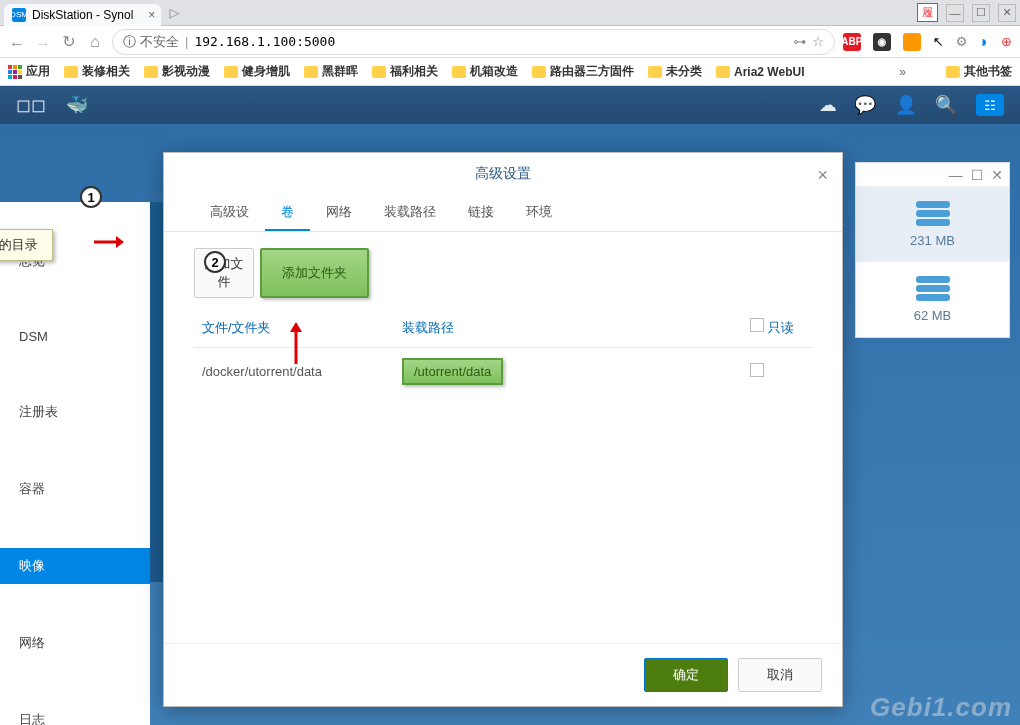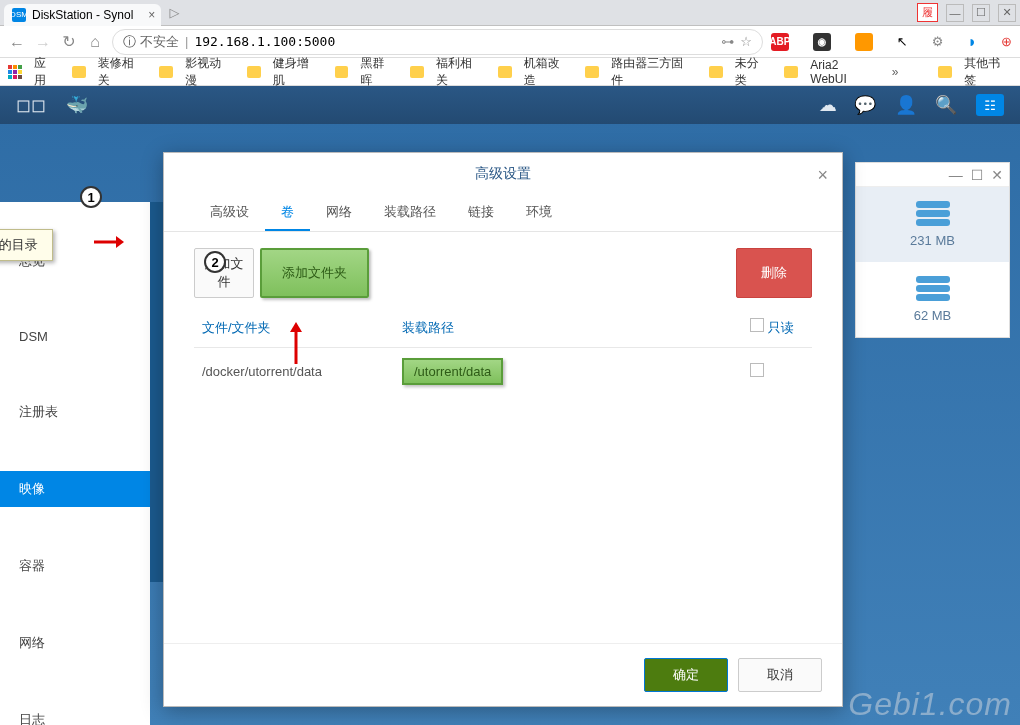--- a/index.html
+++ b/index.html
@@ -13,29 +13,29 @@
     .new-tab-icon { color: #888; margin-left: 8px; }
     .win-controls { margin-left: auto; display: flex; gap: 8px; color: #666; align-items: center; }
     .win-btn { width: 18px; height: 18px; border: 1px solid #bbb; display: flex; align-items: center; justify-content: center; font-size: 11px; }
     .red-box { background: #fff; color: #e33; border: 1px solid #e33; padding: 1px 4px; font-size: 11px; }
     
     .address-bar { background: #fff; height: 32px; display: flex; align-items: center; padding: 0 8px; gap: 8px; border-bottom: 1px solid #ddd; }
     .nav-btn { color: #888; font-size: 16px; cursor: pointer; width: 18px; text-align: center; }
     .url-field { flex: 1; display: flex; align-items: center; border: 1px solid #ddd; border-radius: 14px; padding: 3px 10px; gap: 6px; font-size: 13px; }
     .url-info { display: flex; align-items: center; gap: 4px; color: #555; }
     .url-warn { color: #666; }
-    .ext-icons { display: flex; gap: 24px; align-items: center; }
+    .ext-icons { display: flex; gap: 12px; align-items: center; }
     .ext-ic { width: 18px; height: 18px; border-radius: 3px; display: flex; align-items: center; justify-content: center; font-size: 10px; font-weight: bold; }
     .abp { background: #e41b23; color: #fff; }
     .dark-ic { background: #333; color: #fff; }
     .orange-ic { background: #ff9800; }
     .blue-ic { color: #0086e5; font-size: 16px; }
     
     .bookmark-bar { background: #fff; height: 28px; display: flex; align-items: center; padding: 0 8px; gap: 14px; border-bottom: 1px solid #ddd; font-size: 12px; }
-    .bm-item { display: flex; align-items: center; gap: 12px; color: #333; cursor: pointer; }
+    .bm-item { display: flex; align-items: center; gap: 4px; color: #333; cursor: pointer; font-weight: bold; }
     .bm-folder { width: 14px; height: 12px; background: #ffd04c; border-radius: 2px; }
     .bm-apps { display: grid; grid-template-columns: repeat(3,4px); gap: 1px; }
     .bm-apps span { width: 4px; height: 4px; }
     .bm-apps span:nth-child(1){background:#e53935}.bm-apps span:nth-child(2){background:#fb8c00}.bm-apps span:nth-child(3){background:#43a047}
     .bm-apps span:nth-child(4){background:#1e88e5}.bm-apps span:nth-child(5){background:#8e24aa}.bm-apps span:nth-child(6){background:#fdd835}
     .bm-apps span:nth-child(7){background:#00acc1}.bm-apps span:nth-child(8){background:#d81b60}.bm-apps span:nth-child(9){background:#6d4c41}
     .bm-more { margin-left: auto; color: #666; }
     
     
     .dsm-desktop { position: relative; height: calc(725px - 86px); background: linear-gradient(180deg, #2e6ca5 0%, #4080b8 100%); }
@@ -79,21 +79,21 @@
     .checkbox { width: 14px; height: 14px; border: 1px solid #bbb; display: inline-block; }
     .mount-path-hl { background: linear-gradient(180deg, #a2d685 0%, #7fc05c 100%); border: 2px solid #5a9d3a; padding: 4px 10px; color: #2d5b16; box-shadow: 2px 2px 3px rgba(0,0,0,0.25); display: inline-block; }
     
     .modal-footer { padding: 14px 20px; display: flex; justify-content: flex-end; gap: 10px; border-top: 1px solid #eee; }
     
     
     .annotation { position: absolute; background: #fffdea; border: 1px solid #c0bc8a; padding: 6px 14px; box-shadow: 2px 2px 4px rgba(0,0,0,0.3); font-size: 13px; color: #333; z-index: 100; }
     .circle-num { position: absolute; width: 22px; height: 22px; border: 2px solid #333; border-radius: 50%; background: #fff; display: flex; align-items: center; justify-content: center; font-weight: bold; font-size: 13px; z-index: 101; }
     .arrow-red { position: absolute; z-index: 99; }
     
-    .watermark { position: absolute; right: 8px; bottom: 2px; font-size: 32px; font-weight: 400; color: rgba(200,210,220,0.55); font-family: Arial; letter-spacing: 1px; font-style: italic; }
+    .watermark { position: absolute; right: 8px; bottom: 2px; font-size: 26px; font-weight: 700; color: rgba(200,210,220,0.55); font-family: Arial; letter-spacing: 1px; font-style: italic; }
   </style>
 </head>
 <body>
 
 <div class="browser-top">
   <div class="tab">
     <span class="tab-icon">DSM</span>
     <span>DiskStation - Synol</span>
     <span class="tab-close">×</span>
   </div>
@@ -202,22 +202,22 @@
       <span class="tb-badge">
           <span style="color:#fff">☷</span>
         </span>
     </div>
   </div>
 
   <div class="sidebar-panel" style="top:116px">
     <div class="sb-item">总览</div>
     <div class="sb-item">DSM</div>
     <div class="sb-item">注册表</div>
+    <div class="sb-item">容器</div>
     <div class="sb-item active">映像</div>
-    <div class="sb-item">容器</div>
     <div class="sb-item">网络</div>
     <div class="sb-item">日志</div>
   </div>
   <div style="position:absolute;left:150px;top:116px;width:18px;height:380px;background:#1b5a8e"></div>
 
   <div class="storage-panel" style="top:76px">
     <div class="storage-header">
       <span>—</span>
       <span>☐</span>
       <span>✕</span>
@@ -249,21 +249,20 @@
       <div class="mtab">高级设</div>
       <div class="mtab active">卷</div>
       <div class="mtab">网络</div>
       <div class="mtab">装载路径</div>
       <div class="mtab">链接</div>
       <div class="mtab">环境</div>
     </div>
     <div class="modal-toolbar">
       <button class="btn" style="width:60px;overflow:hidden;padding:6px 4px">添加文件</button>
       <button class="btn btn-green">添加文件夹</button>
-      <button class="btn btn-red">删除</button>
     </div>
     <div class="table-wrap">
       <table class="tbl">
         <thead>
             <tr>
           <th style="width:200px">文件/文件夹</th>
           <th>装载路径</th>
           <th style="width:70px"><span class="checkbox"></span> <span>只读</span></th>
         </tr>
           </thead>

